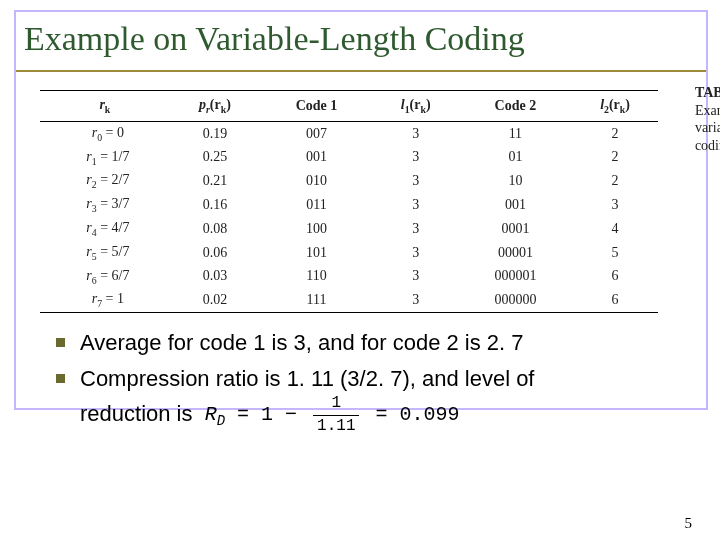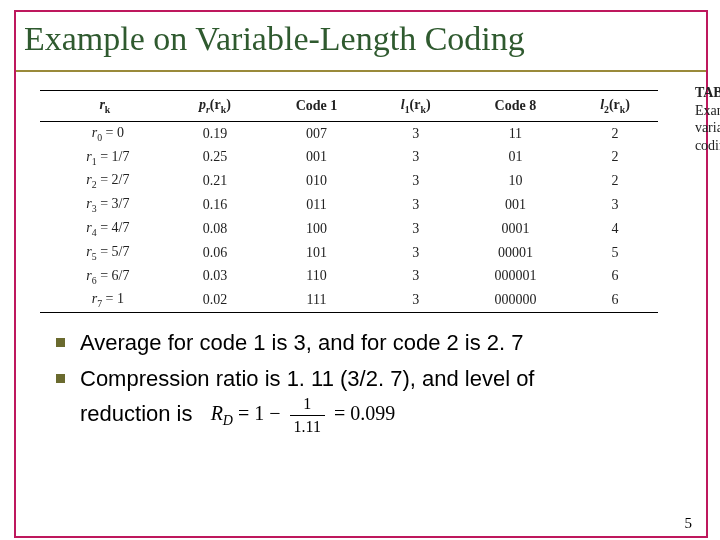--- a/index.html
+++ b/index.html
@@ -9,22 +9,22 @@
     background: #fff;
     font-family: "Times New Roman", serif;
     position: relative;
     overflow: hidden;
   }
   .slide {
     position: absolute;
     left: 14px;
     top: 10px;
     width: 694px;
-    height: 528px;
-    border: 2px solid #be185d;
+    height: 400px;
+    border: 2px solid #c4b5fd;
   }
   .title-wrap {
     border-bottom: 2px solid #9a8a3a;
     padding: 8px 8px 12px 8px;
   }
   .title {
     font-size: 34px;
     color: #2f5a2f;
     font-weight: normal;
   }
@@ -75,24 +75,24 @@
   .bullets li { list-style: none; position: relative; padding-left: 24px; margin-bottom: 6px; line-height: 1.35; }
   .bullets li::before {
     content: "";
     position: absolute;
     left: 0; top: 10px;
     width: 9px; height: 9px;
     background: #6a6a2e;
   }
   .formula {
     display: inline-block;
-    font-family: Liberation Serif, serif;
+    font-family: Liberation Mono, monospace;
     font-size: 20px;
     vertical-align: middle;
-    margin-left: 12px;
+    margin-left: 6px;
   }
   .formula .frac {
     display: inline-block;
     vertical-align: middle;
     text-align: center;
     font-size: 16px;
     margin: 0 4px;
   }
   .formula .frac .num { display:block; border-bottom:1px solid #000; padding:0 4px; }
   .formula .frac .den { display:block; padding:0 4px; }
@@ -115,21 +115,21 @@
   </div>
 
   <div class="table-img">
     <table class="tbl">
       <thead>
         <tr>
           <th><span class="ital">r</span><sub>k</sub></th>
           <th><span class="ital">p</span><sub><span class="ital">r</span></sub><span>(r</span><sub>k</sub><span>)</span></th>
           <th>Code 1</th>
           <th><span class="ital">l</span><sub>1</sub><span>(r</span><sub>k</sub><span>)</span></th>
-          <th>Code 8</th>
+          <th>Code 2</th>
           <th><span class="ital">l</span><sub>2</sub><span>(r</span><sub>k</sub><span>)</span></th>
         </tr>
       </thead>
       <tbody id="tbody">
           <tr>
             <td class="rk"><span class="ital">r</span><sub>0</sub> = 0</td>
             <td>0.19</td>
             <td>007</td>
             <td>3</td>
             <td>11</td>

